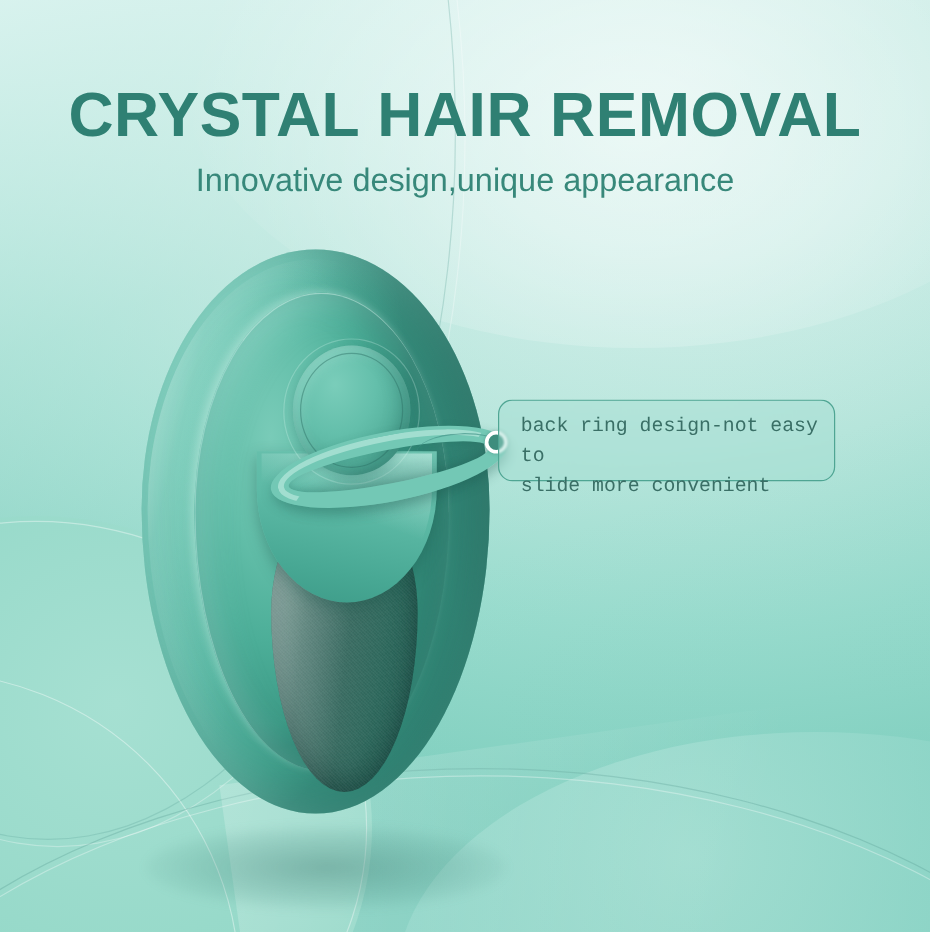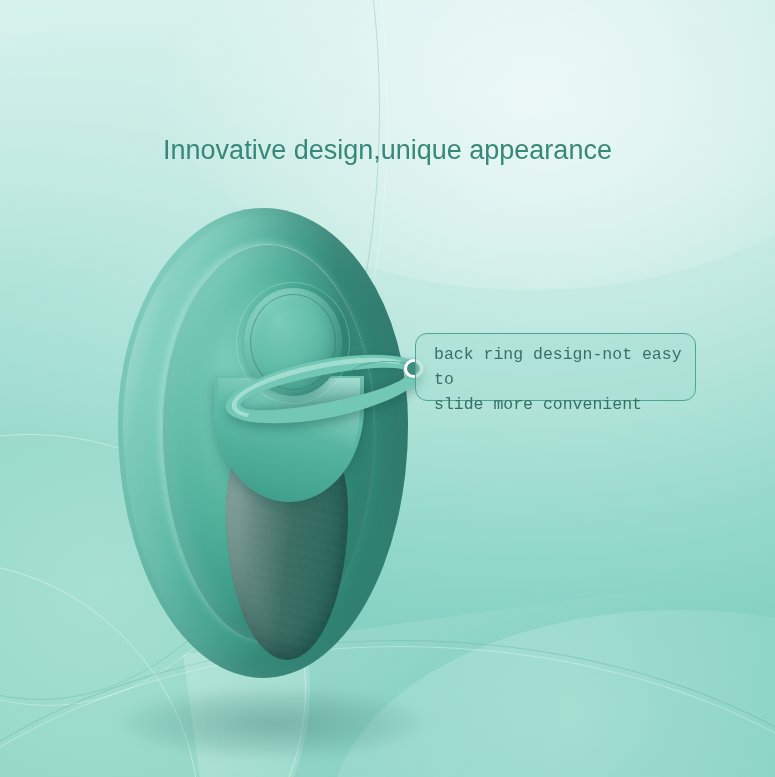--- a/index.html
+++ b/index.html
@@ -335,20 +335,21 @@
   <div class="blob-br"></div>
   <div class="blob-ll"></div>
   <div class="blob-ll-rim"></div>
   <div class="arc arc-top"></div>
   <div class="arc arc-top2"></div>
   <div class="arc arc-ll"></div>
   <div class="arc arc-bot"></div>
   <div class="arc arc-bot2"></div>
   <div class="sheen"></div>
 
+  <div class="title">CRYSTAL HAIR REMOVAL</div>
   <div class="subtitle">Innovative design,unique appearance</div>
 
   <div id="device">
     <div class="dev-shadow"></div>
     <div class="dev-body"></div>
     <div class="dev-rimdark"></div>
     <div class="dev-rimlight"></div>
     <div class="dev-face"></div>
     <div class="dev-face-edge"></div>
     <div class="dev-pad"></div>

